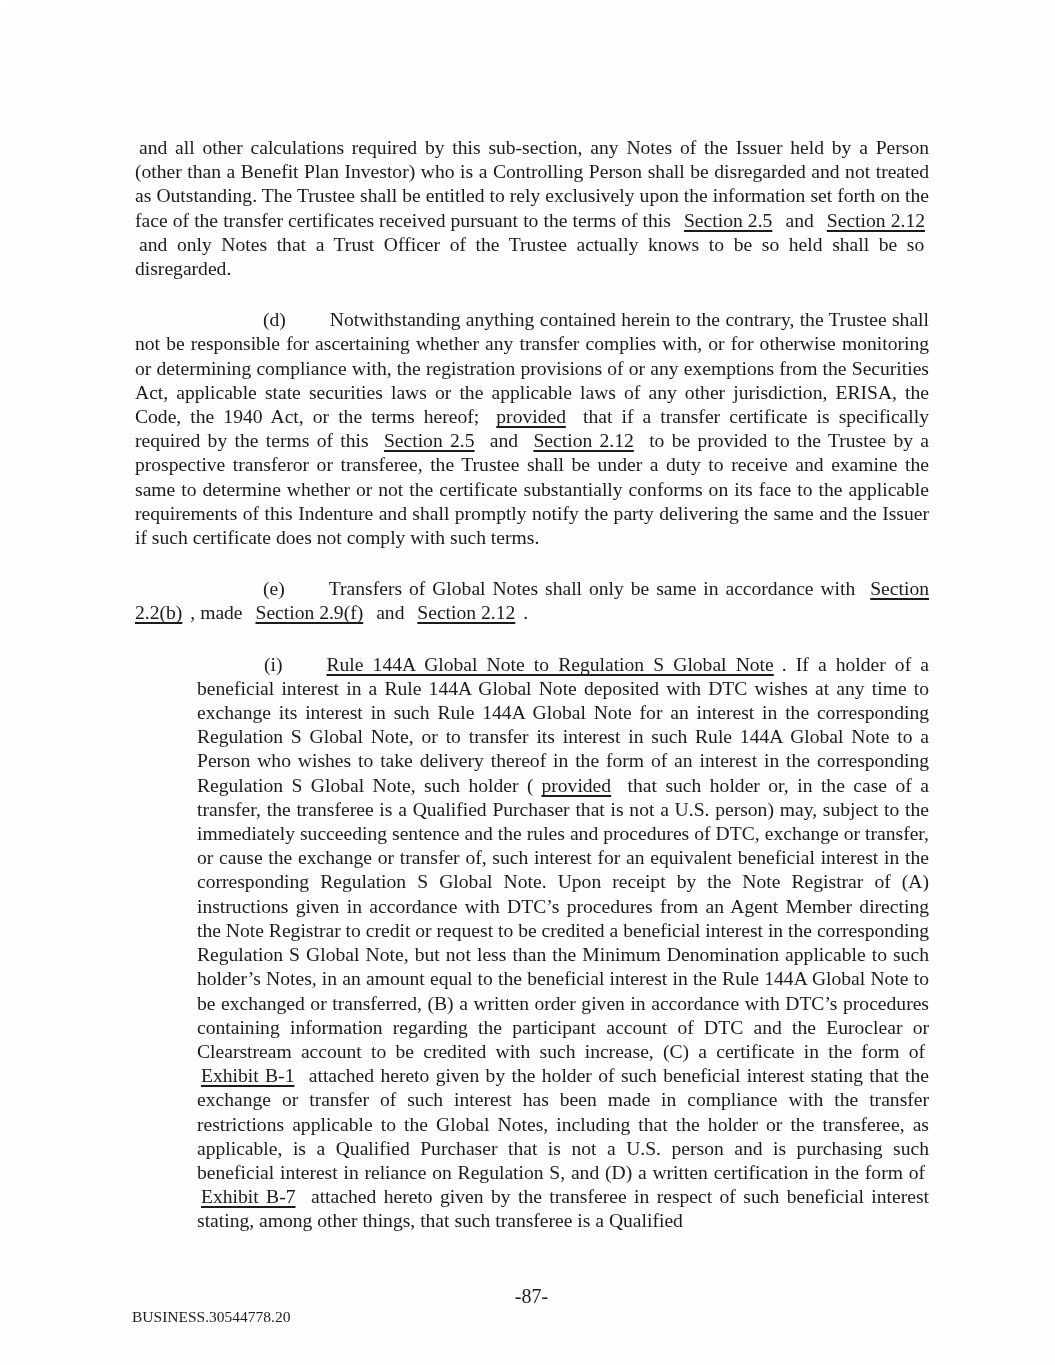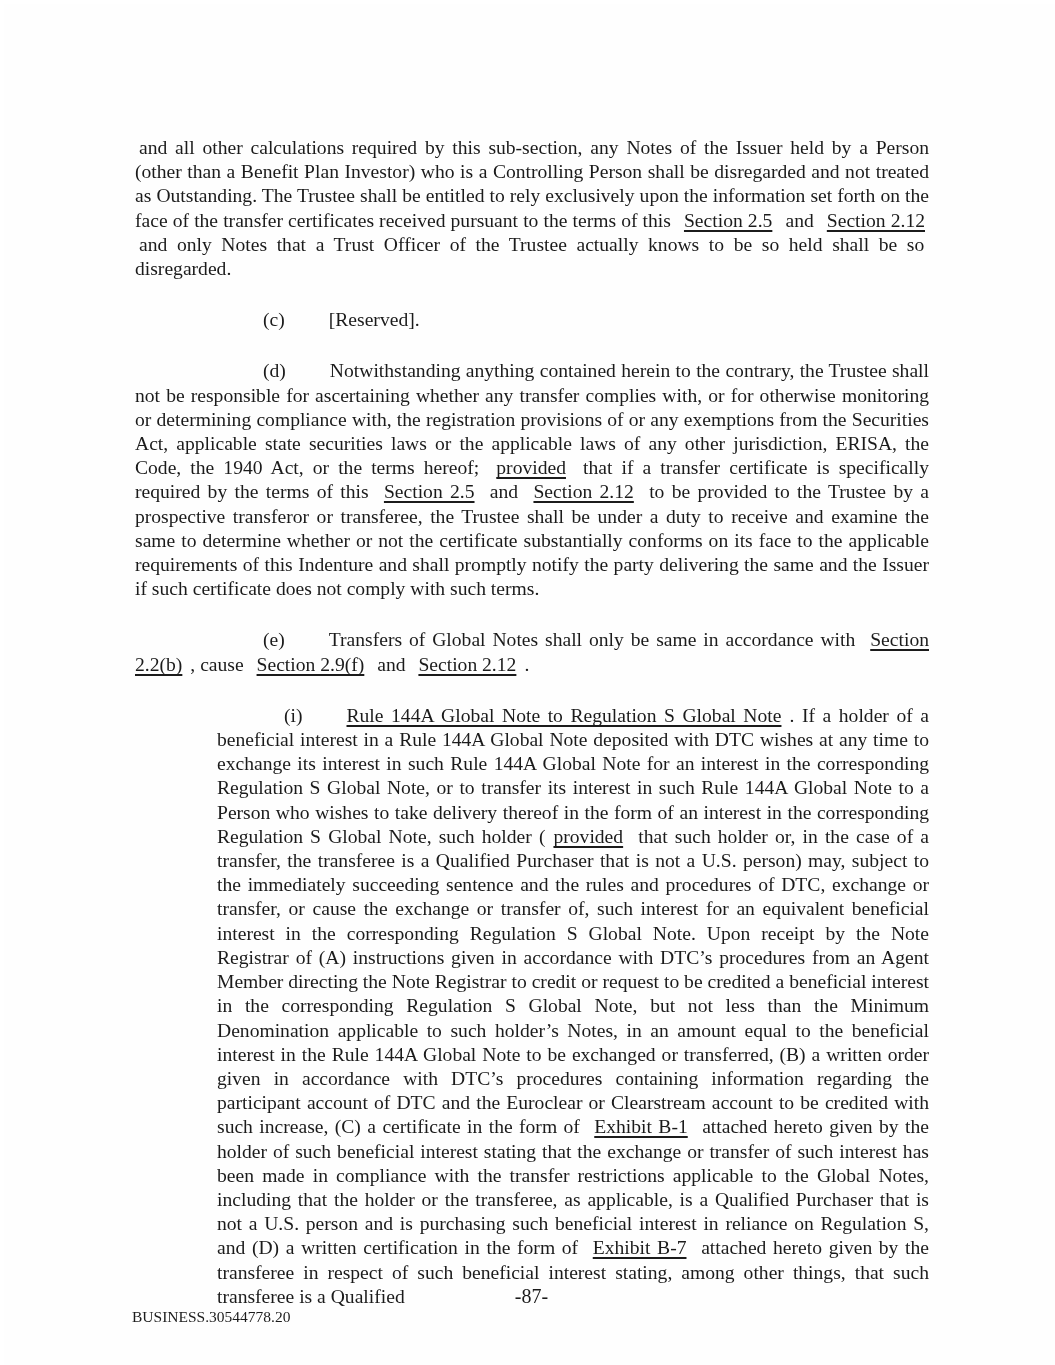--- a/index.html
+++ b/index.html
@@ -25,21 +25,21 @@
   }
   .para {
     font-size: 19.6px;
     line-height: 24.2px;
     text-align: justify;
     text-justify: inter-word;
     margin-bottom: 19px;
   }
   .para:last-child { margin-bottom: 0; }
   .p-ind { text-indent: 124px; }
-  .p-sub { margin-left: 82px; text-indent: 63px; }
+  .p-sub { margin-left: 62px; text-indent: 63px; }
   .u {
     text-decoration: underline;
     text-decoration-thickness: 1.5px;
     text-underline-offset: 2.5px;
     text-decoration-skip-ink: none;
   }
   .gap { display: inline-block; width: 36px; }
   .page-number {
     position: absolute;
     top: 1276px;
@@ -57,22 +57,21 @@
     line-height: 20px;
     margin-top: 22px;
   }
 </style>
 </head>
 <body>
 
 <div class="page">
   <div class="content">
     <p class="para"><span>and all other calculations required by this sub-section, any Notes of the Issuer held by a Person (other than a Benefit Plan Investor) who is a Controlling Person shall be disregarded and not treated as Outstanding.  The Trustee shall be entitled to rely exclusively upon the information set forth on the face of the transfer certificates received pursuant to the terms of this </span><span class="u">Section 2.5</span><span> and </span><span class="u">Section 2.12</span><span> and only Notes that a Trust Officer of the Trustee actually knows to be so held shall be so disregarded.</span></p>
-    <p class="para p-ind"><span>(c)</span><span class="gap"></span><span>[Reserved].</span></p>
     <p class="para p-ind"><span>(d)</span><span class="gap"></span><span>Notwithstanding anything contained herein to the contrary, the Trustee shall not be responsible for ascertaining whether any transfer complies with, or for otherwise monitoring or determining compliance with, the registration provisions of or any exemptions from the Securities Act, applicable state securities laws or the applicable laws of any other jurisdiction, ERISA, the Code, the 1940 Act, or the terms hereof; </span><span class="u">provided</span><span> that if a transfer certificate is specifically required by the terms of this </span><span class="u">Section 2.5</span><span> and </span><span class="u">Section 2.12</span><span> to be provided to the Trustee by a prospective transferor or transferee, the Trustee shall be under a duty to receive and examine the same to determine whether or not the certificate substantially conforms on its face to the applicable requirements of this Indenture and shall promptly notify the party delivering the same and the Issuer if such certificate does not comply with such terms.</span></p>
-    <p class="para p-ind"><span>(e)</span><span class="gap"></span><span>Transfers of Global Notes shall only be same in accordance with </span><span class="u">Section 2.2(b)</span><span>, cause </span><span class="u">Section 2.9(f)</span><span> and </span><span class="u">Section 2.12</span><span>.</span></p>
+    <p class="para p-ind"><span>(e)</span><span class="gap"></span><span>Transfers of Global Notes shall only be same in accordance with </span><span class="u">Section 2.2(b)</span><span>, made </span><span class="u">Section 2.9(f)</span><span> and </span><span class="u">Section 2.12</span><span>.</span></p>
     <p class="para p-sub"><span>(i)</span><span class="gap"></span><span class="u">Rule 144A Global Note to Regulation S Global Note</span><span>.  If a holder of a beneficial interest in a Rule 144A Global Note deposited with DTC wishes at any time to exchange its interest in such Rule 144A Global Note for an interest in the corresponding Regulation S Global Note, or to transfer its interest in such Rule 144A Global Note to a Person who wishes to take delivery thereof in the form of an interest in the corresponding Regulation S Global Note, such holder (</span><span class="u">provided</span><span> that such holder or, in the case of a transfer, the transferee is a Qualified Purchaser that is not a U.S. person) may, subject to the immediately succeeding sentence and the rules and procedures of DTC, exchange or transfer, or cause the exchange or transfer of, such interest for an equivalent beneficial interest in the corresponding Regulation S Global Note.  Upon receipt by the Note Registrar of (A) instructions given in accordance with DTC’s procedures from an Agent Member directing the Note Registrar to credit or request to be credited a beneficial interest in the corresponding Regulation S Global Note, but not less than the Minimum Denomination applicable to such holder’s Notes, in an amount equal to the beneficial interest in the Rule 144A Global Note to be exchanged or transferred, (B) a written order given in accordance with DTC’s procedures containing information regarding the participant account of DTC and the Euroclear or Clearstream account to be credited with such increase, (C) a certificate in the form of </span><span class="u">Exhibit B-1</span><span> attached hereto given by the holder of such beneficial interest stating that the exchange or transfer of such interest has been made in compliance with the transfer restrictions applicable to the Global Notes, including that the holder or the transferee, as applicable, is a Qualified Purchaser that is not a U.S. person and is purchasing such beneficial interest in reliance on Regulation S, and (D) a written certification in the form of </span><span class="u">Exhibit B-7</span><span> attached hereto given by the transferee in respect of such beneficial interest stating, among other things, that such transferee is a Qualified</span></p>
   </div>
 
   <div class="page-number">-87-</div>
 
   <div class="doc-id">BUSINESS.30544778.20</div>
 </div>
 
 </body></html>

